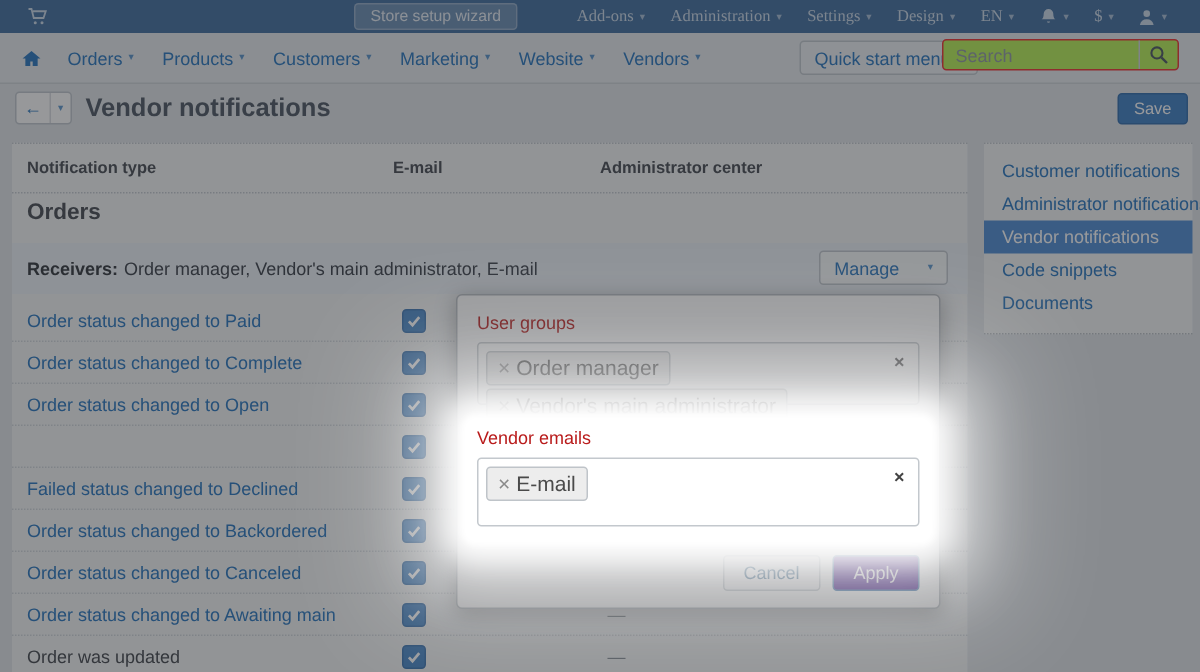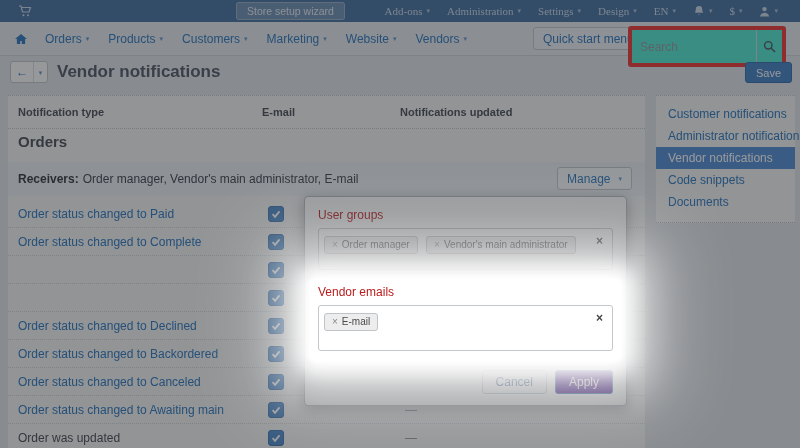--- a/index.html
+++ b/index.html
@@ -38,22 +38,22 @@
   .home-btn { margin-left:14px; display:flex; align-items:center; cursor:pointer; }
   .nav-items { display:flex; gap:19px; margin-left:17px; }
   .nav-item { display:flex; align-items:center; gap:4px; cursor:pointer; }
   .quick-btn {
     position:absolute; left:533px; top:5px; height:23px;
     border:1px solid #c7cdd3; border-radius:3px; background:#eef1f4;
     color:#3b82c4; font-size:12px; padding:0 9px;
     display:flex; align-items:center; gap:5px; cursor:pointer;
   }
   .searchbox {
-    position:absolute; left:628px; top:4px; width:158px; height:41px;
-    background:#5eead4; border:4px solid #ef4444; border-radius:3px; display:flex;
+    position:absolute; left:628px; top:4px; width:158px; height:21px;
+    background:#bef264; border:1px solid #ef4444; border-radius:3px; display:flex;
   }
   .searchbox input {
     flex:1; border:none; background:transparent; font-size:12px;
     color:#5a646e; padding:0 8px; outline:none; min-width:0;
     font-family:"Liberation Sans", sans-serif;
   }
   .searchbox input::placeholder { color:#9aa3ab; }
   .search-btn { width:26px; border-left:1px solid #d4d9dd; display:flex; align-items:center; justify-content:center; cursor:pointer; }
 
   
@@ -84,21 +84,21 @@
   .receivers {
     position:absolute; left:0; top:66px; width:100%; height:34px;
     background:#eef3f8; font-size:12px; color:#4b5058;
     display:flex; align-items:center; padding-left:10px;
   }
   .receivers .bold { font-weight:bold; margin-right:4px; color:#43474c; }
   .manage-btn {
     position:absolute; right:13px; top:5px; height:23px;
     border:1px solid #c6ccd2; background:#f9fbfc; border-radius:3px;
     color:#3b82c4; font-size:12px; padding:0 9px;
-    display:flex; align-items:center; gap:8px; cursor:pointer;
+    display:flex; align-items:center; gap:19px; cursor:pointer;
   }
   .rows { position:absolute; top:104px; left:0; right:0; }
   .row { position:relative; height:28px; border-bottom:1px dotted #d5dade; font-size:12px; }
   .row-label { position:absolute; left:10px; top:7px; color:#3b82c4; cursor:pointer; }
   .row.muted .row-label { color:#53575c; cursor:default; }
   .row-check {
     position:absolute; left:260px; top:6px; width:16px; height:16px;
     background:#4f8ac9; border:1px solid #4379b3; border-radius:3px;
     display:flex; align-items:center; justify-content:center; cursor:pointer;
   }
@@ -122,21 +122,21 @@
   }
   .group-label { font-size:12px; font-weight:normal; color:#b91c1c; }
   .multiselect {
     margin-top:6px; border:1px solid #c3c8cd; border-radius:3px;
     background:#fff; position:relative; padding:5px 26px 5px 5px;
   }
   .ms1 { height:42px; }
   .ms2 { height:46px; }
   .tag {
     display:inline-block; background:#ededed; border:1px solid #bfc4c9;
-    border-radius:3px; padding:2px 7px 3px; font-size:10px; color:#4a4a4a;
+    border-radius:3px; padding:2px 7px 3px; font-size:14px; color:#4a4a4a;
     margin:0 4px 2px 0; white-space:nowrap; cursor:default;
   }
   .tag-x { color:#8a8a8a; margin-right:4px; cursor:pointer; }
   .clear-btn {
     position:absolute; top:7px; right:9px; color:#444; font-size:12px;
     line-height:10px; font-weight:bold; cursor:pointer;
   }
   .vendor-spot {
     position:relative; z-index:20; background:#fff;
     margin:10px -7px 0; padding:5px 7px 9px; border-radius:6px;
@@ -270,21 +270,21 @@
       <span class="back-caret caret">▾</span>
     </div>
     <h1 class="page-title">Vendor notifications</h1>
     <span class="save-btn">Save</span>
   </div>
 
   <main class="main-panel">
     <div class="thead">
       <span class="th-type">Notification type</span>
       <span class="th-email">E-mail</span>
-      <span class="th-center">Notifications updated</span>
+      <span class="th-center">Administrator center</span>
     </div>
     <div class="section-title">Orders</div>
     <div class="receivers">
       <span class="bold">Receivers:</span>
       <span>Order manager, Vendor's main administrator, E-mail</span>
       <span class="manage-btn">
           <span>Manage</span>
           <span class="caret">▾</span>
         </span>
     </div>
@@ -301,37 +301,38 @@
       <div class="row">
         <span class="row-label">Order status changed to Complete</span>
         <span class="row-check">
             <svg width="10" height="10" viewBox="0 0 10 10">
               <path d="M1.6 5.2l2.4 2.6 4.5-5.4" fill="none" stroke="#fff" stroke-width="1.8"></path>
             </svg>
           </span>
         <span class="row-center"></span>
       </div>
       <div class="row">
-        <span class="row-check">
-            <svg width="10" height="10" viewBox="0 0 10 10">
-              <path d="M1.6 5.2l2.4 2.6 4.5-5.4" fill="none" stroke="#fff" stroke-width="1.8"></path>
-            </svg>
-          </span>
-        <span class="row-center"></span>
-      </div>
-      <div class="row">
-        <span class="row-check">
-            <svg width="10" height="10" viewBox="0 0 10 10">
-              <path d="M1.6 5.2l2.4 2.6 4.5-5.4" fill="none" stroke="#fff" stroke-width="1.8"></path>
-            </svg>
-          </span>
-        <span class="row-center"></span>
-      </div>
-      <div class="row">
-        <span class="row-label">Order status changed to Declined</span>
+        <span class="row-label">Order status changed to Open</span>
+        <span class="row-check">
+            <svg width="10" height="10" viewBox="0 0 10 10">
+              <path d="M1.6 5.2l2.4 2.6 4.5-5.4" fill="none" stroke="#fff" stroke-width="1.8"></path>
+            </svg>
+          </span>
+        <span class="row-center"></span>
+      </div>
+      <div class="row">
+        <span class="row-check">
+            <svg width="10" height="10" viewBox="0 0 10 10">
+              <path d="M1.6 5.2l2.4 2.6 4.5-5.4" fill="none" stroke="#fff" stroke-width="1.8"></path>
+            </svg>
+          </span>
+        <span class="row-center"></span>
+      </div>
+      <div class="row">
+        <span class="row-label">Failed status changed to Declined</span>
         <span class="row-check">
             <svg width="10" height="10" viewBox="0 0 10 10">
               <path d="M1.6 5.2l2.4 2.6 4.5-5.4" fill="none" stroke="#fff" stroke-width="1.8"></path>
             </svg>
           </span>
         <span class="row-center"></span>
       </div>
       <div class="row">
         <span class="row-label">Order status changed to Backordered</span>
         <span class="row-check">

